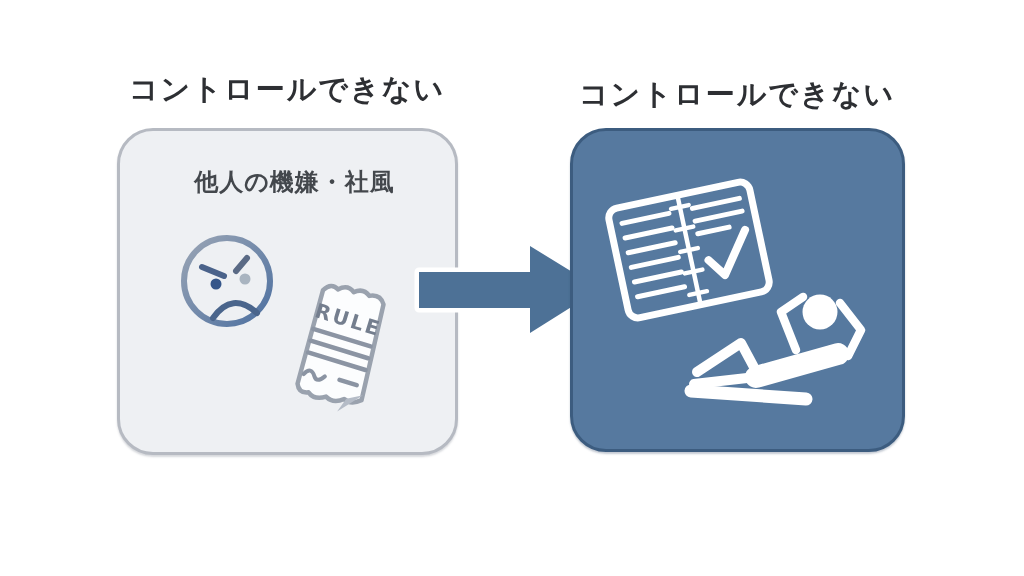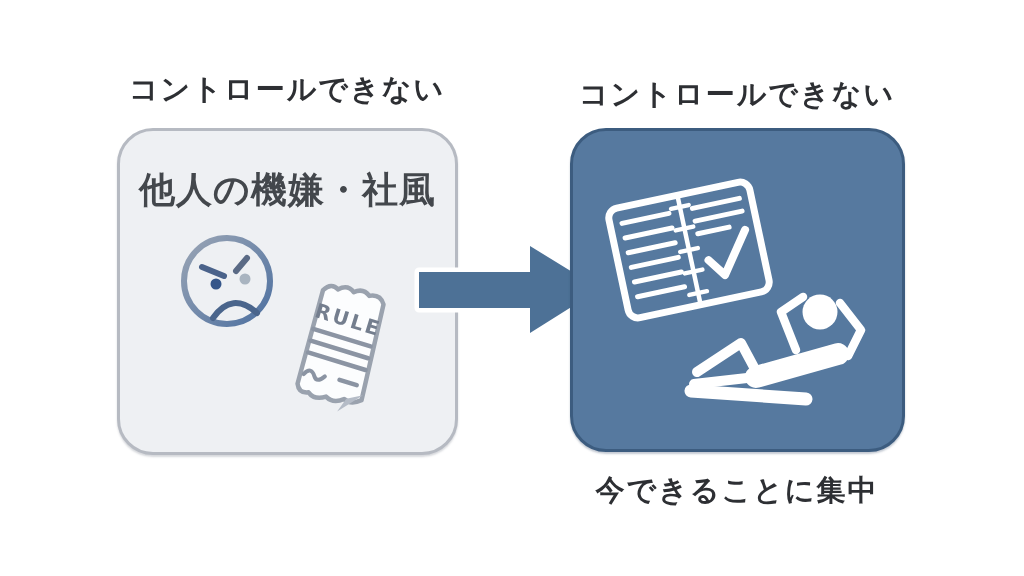--- a/index.html
+++ b/index.html
@@ -37,24 +37,25 @@
   .right-box{
     left:570px;top:128px;width:335px;height:324px;
     background:var(--right_box_fill,#56799f);
     border:3.5px solid var(--right_box_border,#3c5c7f);
     box-shadow:0 2px 2px rgba(60,80,110,.30);
   }
 
   .box-inner-text{
     left:117px;top:166px;width:341px;
     text-align:center;
-    font-size:36px;font-weight:600;
+    font-size:24px;font-weight:600;
     letter-spacing:1px;
     color:var(--box_text,#43474c);
     white-space:nowrap;
+    padding-left:7px;
   }
 
   .caption{
     left:537px;top:471px;width:400px;
     text-align:center;
     font-size:29px;font-weight:600;
     letter-spacing:2px;
     color:var(--label_text,#2d2f33);
     white-space:nowrap;
   }
@@ -147,15 +148,14 @@
       <line x1="16" y1="105" x2="131" y2="113" stroke-width="13"></line>
       <polyline points="81,85 66,57 22,86" stroke-width="10"></polyline>
       <line x1="81" y1="91" x2="19" y2="98" stroke-width="10"></line>
       <line x1="163" y1="68" x2="81" y2="91" stroke-width="22"></line>
       <polyline points="121,64 106,26 128,11" stroke-width="8.5"></polyline>
       <polyline points="165,17 186,44 173,70" stroke-width="8.5"></polyline>
     </g>
     <circle cx="145" cy="26" r="17.5" fill="#ffffff"></circle>
   </svg>
 
-  <div class="abs caption">今できることに集中</div>
 
 </div>
 
 </body></html>

